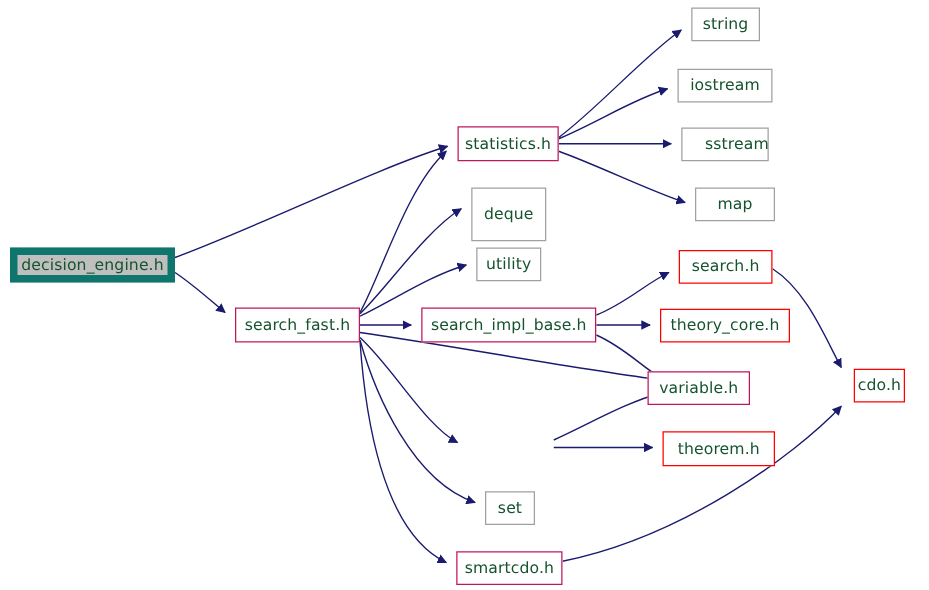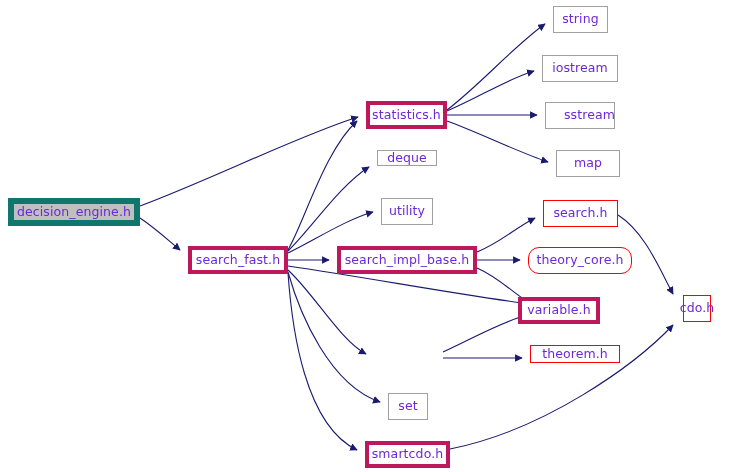--- a/index.html
+++ b/index.html
@@ -2,23 +2,23 @@
 <html><head>
 <meta charset="utf-8">
 <style>
   html,body{margin:0;padding:0;background:#ffffff;}
   body{width:743px;height:472px;overflow:hidden;
        font-family:"DejaVu Sans","Liberation Sans",sans-serif;}
   #graph{position:relative;width:743px;height:472px;background:#ffffff;}
   svg{position:absolute;left:0;top:0;width:743px;height:472px;}
   .nodebox{position:absolute;box-sizing:border-box;display:flex;
            align-items:center;justify-content:center;
-           font-size:12.5px;line-height:1;color:#6d28d9;
+           font-size:12.5px;line-height:1;color:#14532d;
            letter-spacing:0.1px;white-space:nowrap;background:#ffffff;}
-  .b-black{border:4px solid #be185d;}
+  .b-black{border:1px solid #be185d;}
   .b-red{border:1px solid #ff0000;}
   .b-gray{border:1px solid #a0a0a0;}
   .filled{background:#bfbfbf;border:6px solid #0f766e;}
 </style>
 </head>
 <body>
 
 <div id="graph">
 
   <svg viewBox="0 0 743 472" xmlns="http://www.w3.org/2000/svg">
@@ -80,34 +80,34 @@
   <div class="nodebox b-black" style="left:366px;top:101px;width:81px;height:28px;">statistics.h</div>
 
   <div class="nodebox b-gray" style="left:553px;top:6px;width:55px;height:27px;">string</div>
 
   <div class="nodebox b-gray" style="left:542px;top:55px;width:76px;height:27px;">iostream</div>
 
   <div class="nodebox b-gray" style="left:545px;top:102px;width:70px;height:27px;padding-left:19px;">sstream</div>
 
   <div class="nodebox b-gray" style="left:556px;top:150px;width:64px;height:27px;">map</div>
 
-  <div class="nodebox b-gray" style="left:377px;top:150px;width:60px;height:16px;">deque</div>
+  <div class="nodebox b-gray" style="left:377px;top:150px;width:60px;height:43px;">deque</div>
 
   <div class="nodebox b-gray" style="left:381px;top:198px;width:52px;height:27px;">utility</div>
 
   <div class="nodebox b-black" style="left:337px;top:246px;width:140px;height:28px;">search_impl_base.h</div>
 
   <div class="nodebox b-red" style="left:543px;top:200px;width:75px;height:27px;">search.h</div>
 
-  <div class="nodebox b-red" style="left:528px;top:247px;width:104px;height:27px;border-radius:11px;">theory_core.h</div>
+  <div class="nodebox b-red" style="left:528px;top:247px;width:104px;height:27px;">theory_core.h</div>
 
   <div class="nodebox b-black" style="left:518px;top:297px;width:82px;height:27px;">variable.h</div>
 
 
-  <div class="nodebox b-red" style="left:530px;top:345px;width:90px;height:18px;">theorem.h</div>
+  <div class="nodebox b-red" style="left:530px;top:345px;width:90px;height:28px;">theorem.h</div>
 
   <div class="nodebox b-gray" style="left:388px;top:393px;width:40px;height:27px;">set</div>
 
   <div class="nodebox b-black" style="left:365px;top:441px;width:85px;height:27px;">smartcdo.h</div>
 
-  <div class="nodebox b-red" style="left:683px;top:295px;width:28px;height:27px;">cdo.h</div>
+  <div class="nodebox b-red" style="left:683px;top:295px;width:41px;height:27px;">cdo.h</div>
 
 </div>
 
 </body></html>

